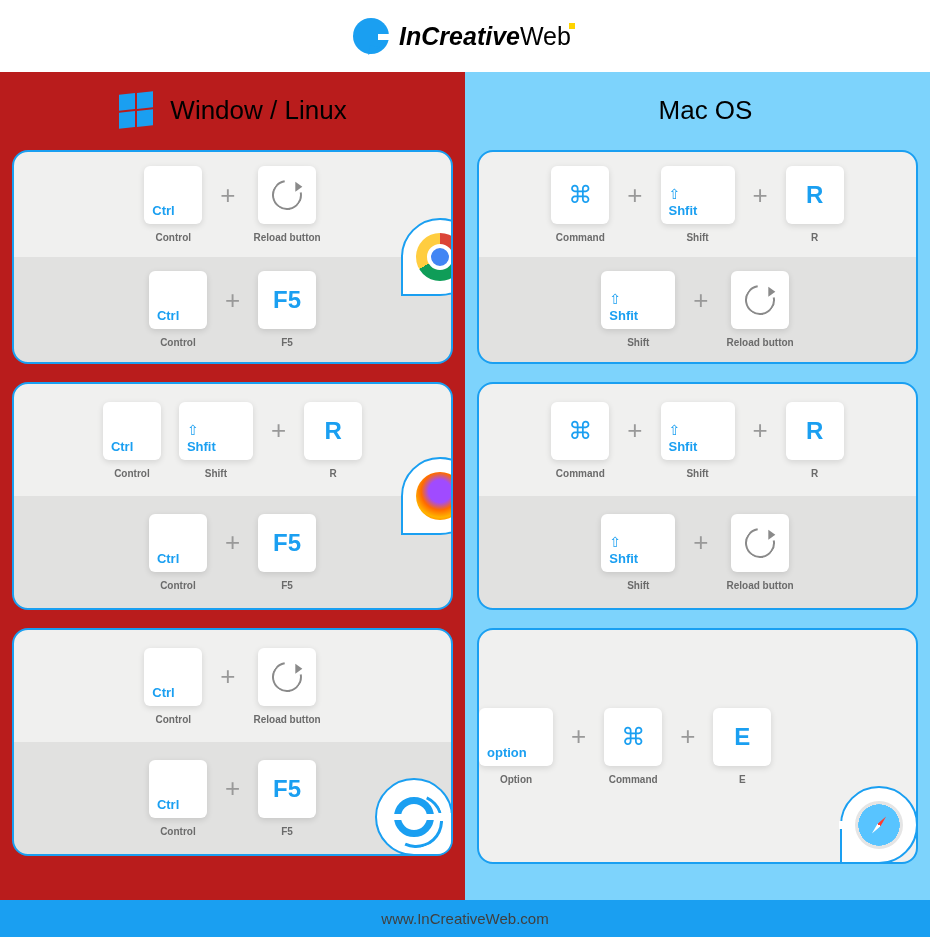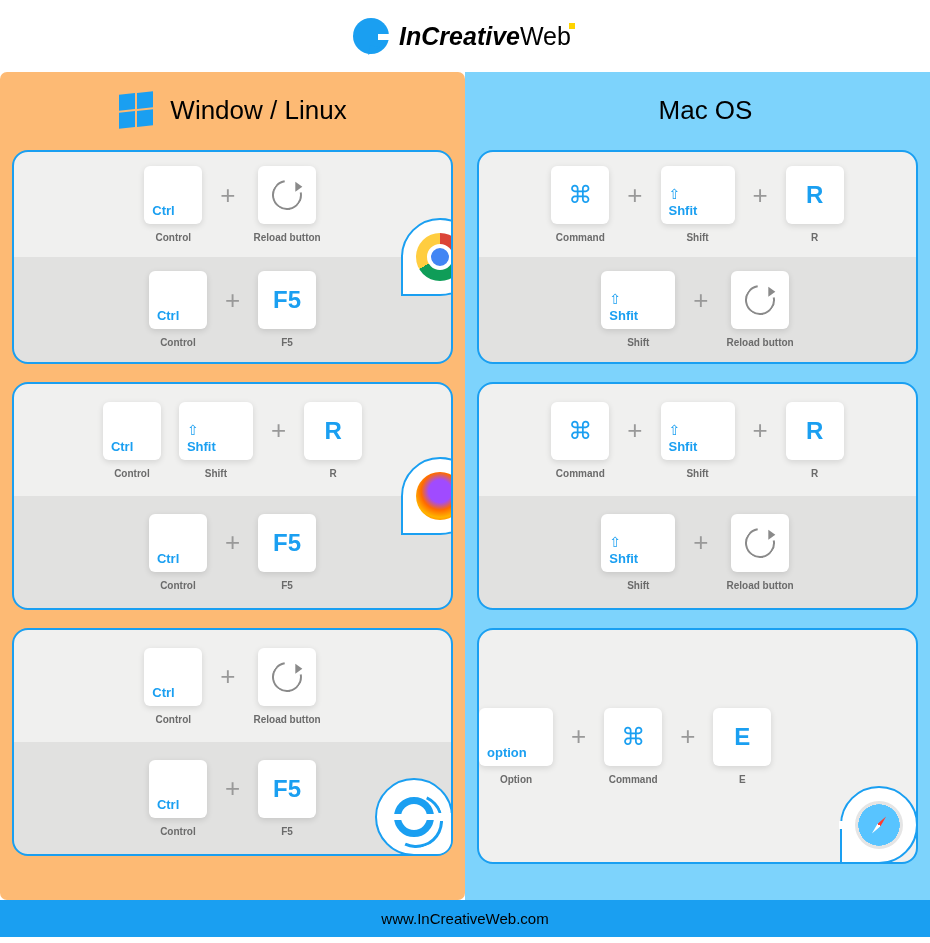--- a/index.html
+++ b/index.html
@@ -7,21 +7,21 @@
   .header { display: flex; align-items: center; justify-content: center; height: 72px; gap: 10px; }
   .logo-mark { width: 36px; height: 36px; border-radius: 50%; background: #1a9ff1; position: relative; }
   .logo-mark::before { content:""; position:absolute; background:#fff; width:12px; height:6px; right:-1px; top:16px; }
   .logo-mark::after { content:""; position:absolute; width:0; height:0; bottom:-2px; left:16px; border-left:0 solid transparent; border-right:10px solid transparent; border-top:10px solid #1a9ff1; transform:rotate(10deg);}
   .logo-text { font-size: 25px; font-weight: 400; }
   .logo-text .b1 { font-weight: 700; font-style: italic; }
   .logo-yellow { display:inline-block; width:6px; height:6px; background:#ffd400; transform:translateY(-16px) translateX(-2px);}
   
   .main { display: flex; width: 930px; }
   .col { width: 465px; padding: 18px 12px; }
-  .col-left { background: #fdba74; border-radius: 7px; }
+  .col-left { background: #b91c1c; }
   .col-right { background: #7dd3fc; }
   
   .col-heading { display:flex; align-items:center; justify-content:center; gap:16px; font-size:26px; font-weight:500; color:#000; margin-bottom:20px; height:40px; }
   
   .card { border: 2.5px solid #1a9ff1; border-radius: 16px; overflow: hidden; margin-bottom: 18px; position: relative; background:#f0f0ef;}
   .card.h210 { height: 214px; }
   .card.h236 { height: 228px; }
   .card.tall { height:236px; display:flex; align-items:center;}
   
   .row { height: 50%; display:flex; align-items:center; justify-content:center; }
@@ -57,21 +57,21 @@
   
   .icon-ff { width:48px; height:48px; border-radius:50%; background:radial-gradient(circle at 50% 40%,#a04bff 0 30%,#ff6a00 50%,#ffb400 70%,#ff3d00 100%);}
   
   .icon-ie { width:40px; height:40px; border:7px solid #1a9ff1; border-radius:50%; position:relative;}
   .icon-ie::before{content:"";position:absolute;left:-7px;right:-7px;top:50%;height:6px;background:#fff;transform:translateY(-50%);}
   .icon-ie::after{content:"";position:absolute;width:48px;height:48px;border:3px solid #1a9ff1;border-radius:50%;border-left-color:transparent;border-top-color:transparent;left:-12px;top:-10px;transform:rotate(-20deg);}
   
   .icon-safari { width:48px; height:48px; border-radius:50%; background:radial-gradient(circle,#58c4ff 0 70%,#e8e8e8 70% 100%); border:3px solid #e5e5e5; position:relative;}
   .icon-safari::before{content:"";position:absolute;left:50%;top:50%;width:4px;height:22px;background:linear-gradient(#ff3b30 50%,#fff 50%);transform:translate(-50%,-50%) rotate(40deg);clip-path:polygon(50% 0,100% 50%,50% 100%,0 50%);}
   
-  .footer { background:#1a9ff1; color:#000000; text-align:center; padding:10px 0; font-size:15px; font-weight:500;}
+  .footer { background:#1a9ff1; color:#404040; text-align:center; padding:10px 0; font-size:15px; font-weight:500;}
   
   .cardstack { position:relative; }
 </style>
 </head>
 <body>
 
 <div class="header">
   <div class="logo-mark"></div>
   <div class="logo-text">
     <span class="b1">InCreative</span><span>Web</span><span class="logo-yellow"></span>

